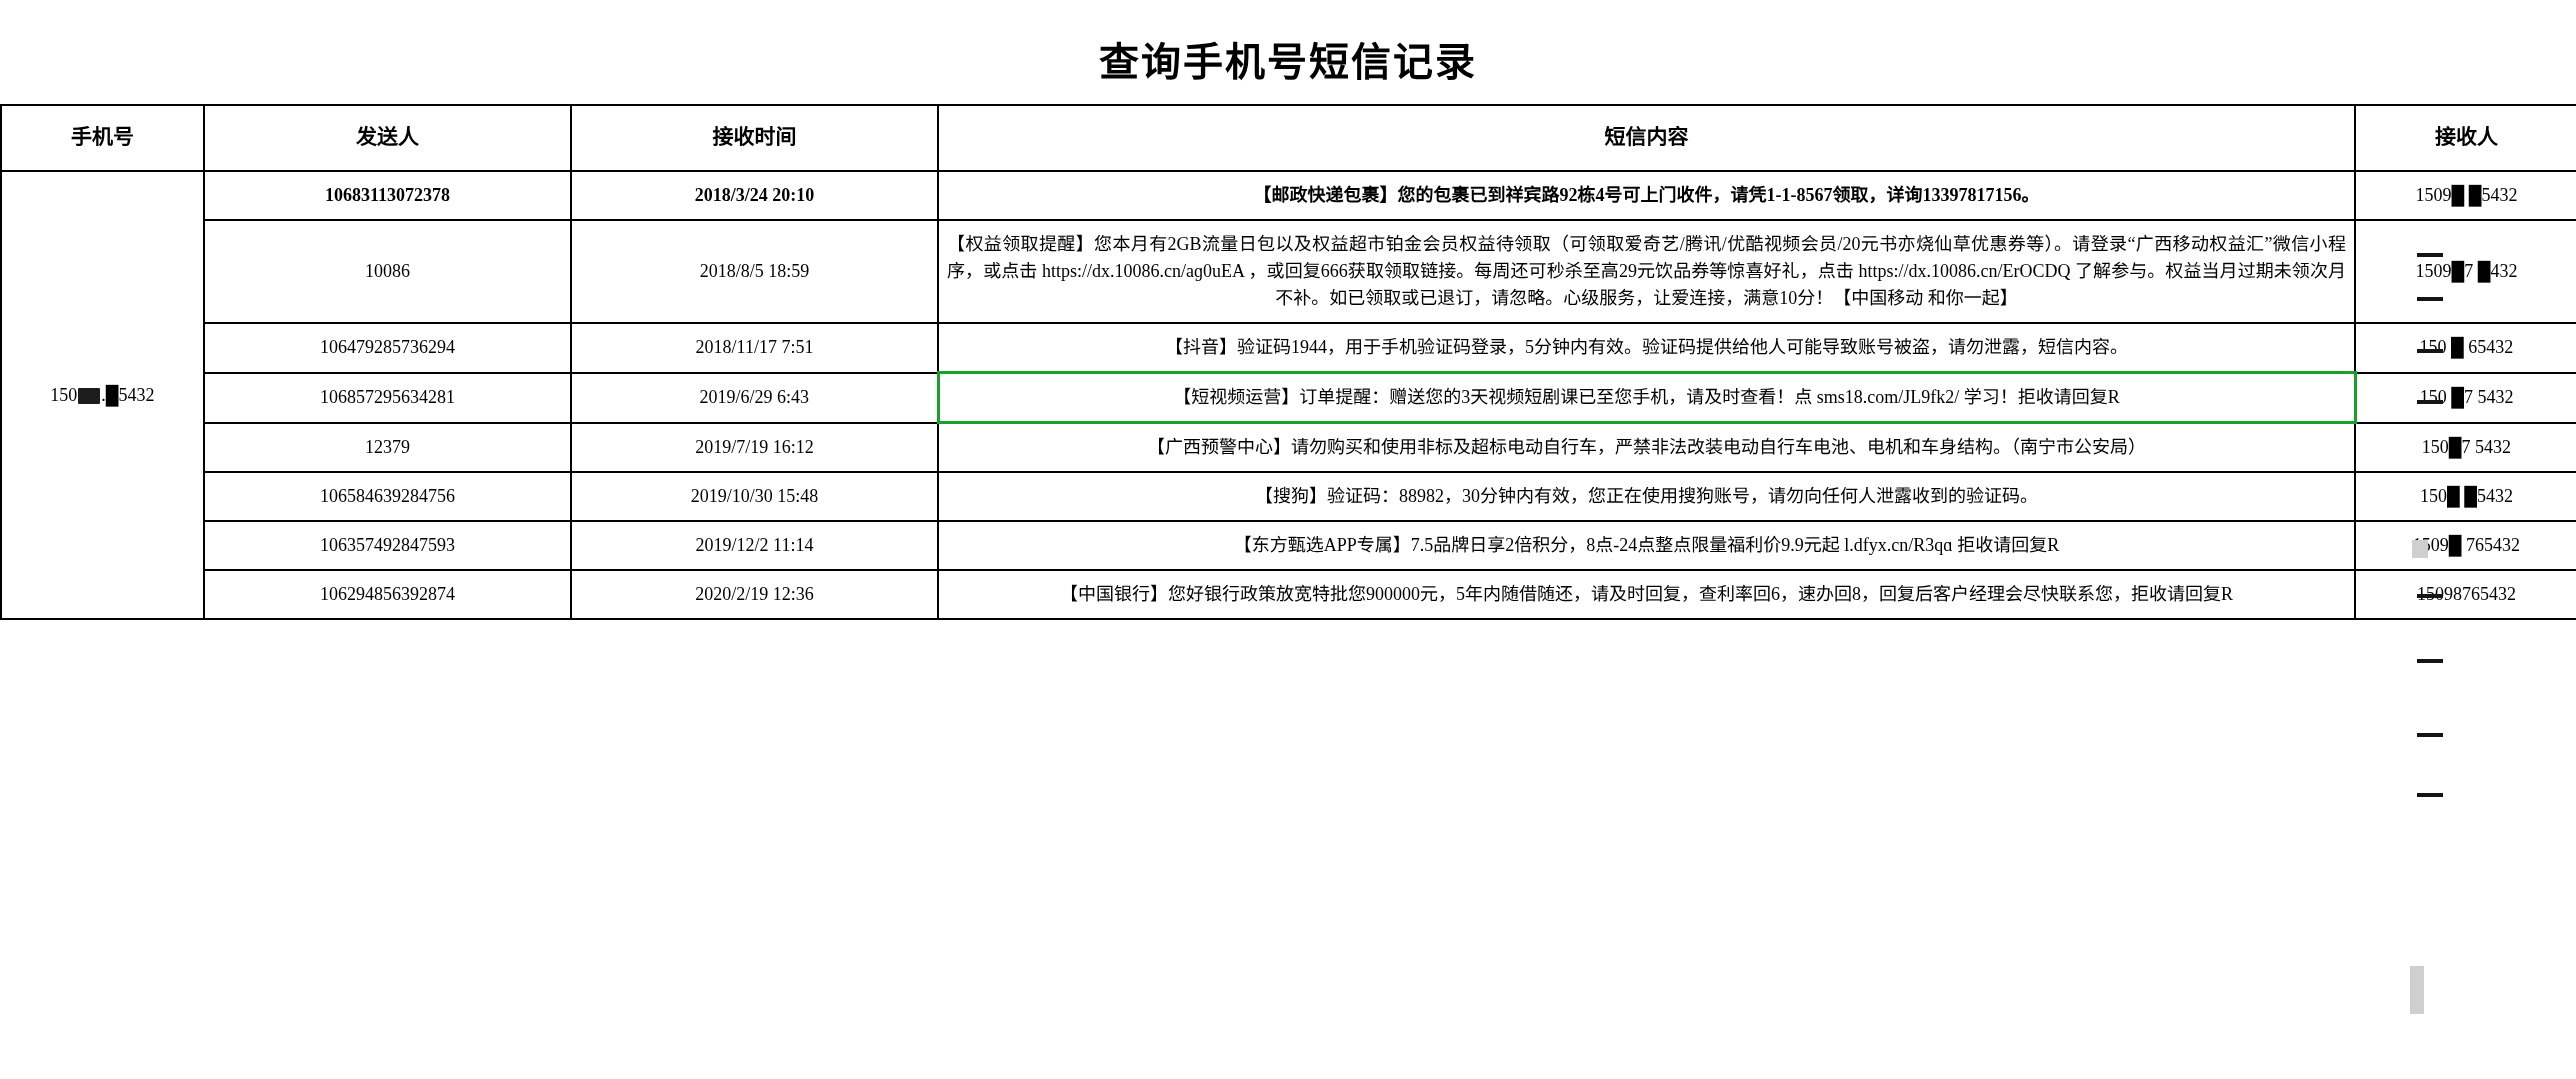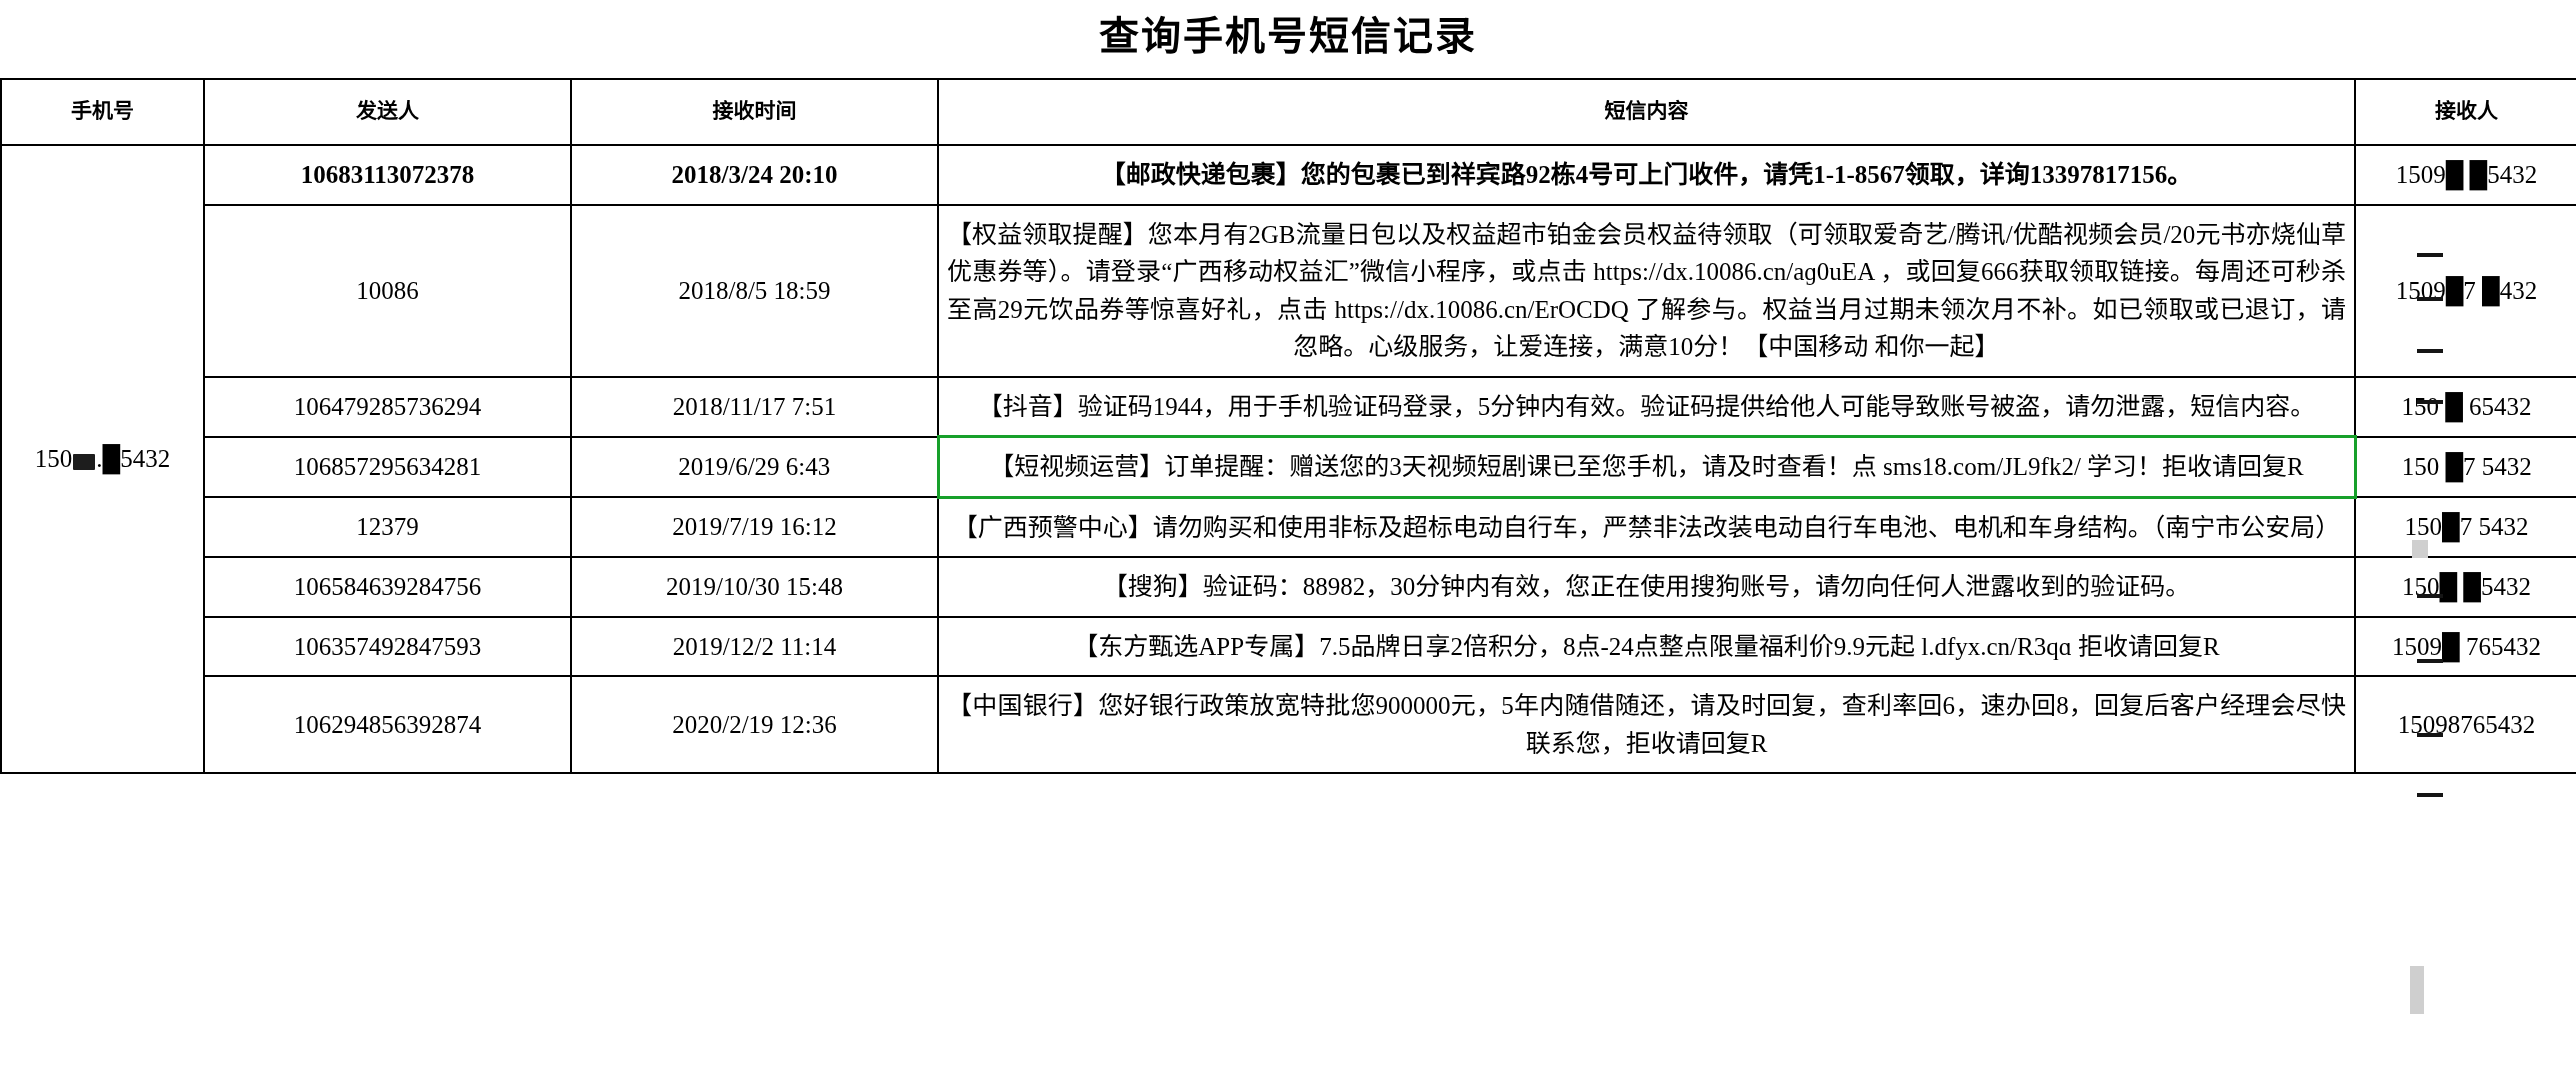--- a/index.html
+++ b/index.html
@@ -18,35 +18,35 @@
     position: relative;
     width: 2576px;
     height: 1080px;
     box-sizing: border-box;
   }
   .doc-title {
     text-align: center;
     font-size: 40px;
     font-weight: bold;
     letter-spacing: 2px;
-    padding-top: 4px;
+    padding-top: 30px;
     padding-bottom: 16px;
     font-family: "Liberation Serif", "DejaVu Serif", serif;
   }
   table.sms-table {
     border-collapse: collapse;
     width: 2576px;
     table-layout: fixed;
   }
   table.sms-table th,
   table.sms-table td {
     border: 2px solid #000;
     vertical-align: middle;
     padding: 10px 8px;
-    font-size: 25px;
+    font-size: 18px;
     line-height: 1.5;
   }
   table.sms-table th {
     text-align: center;
     font-weight: bold;
     font-size: 21px;
     height: 52px;
     padding: 6px 4px;
   }
   col.c-phone { width: 203px; }

